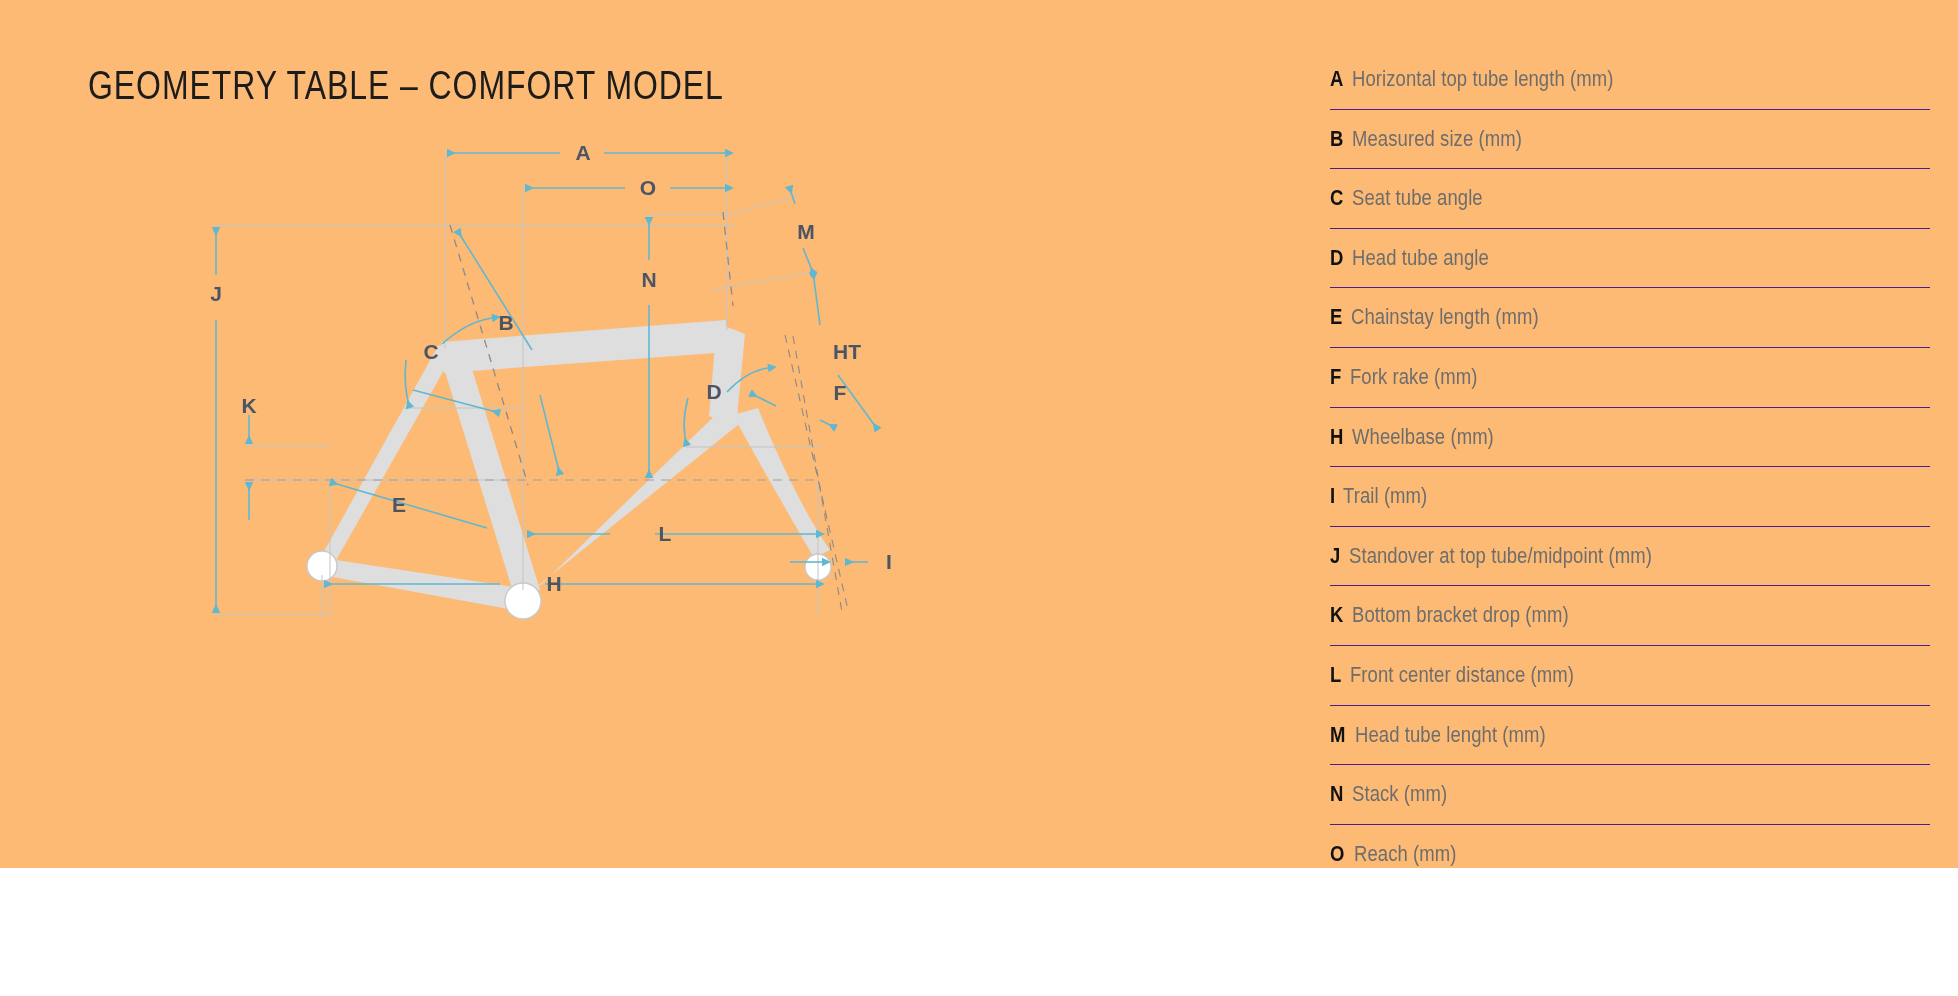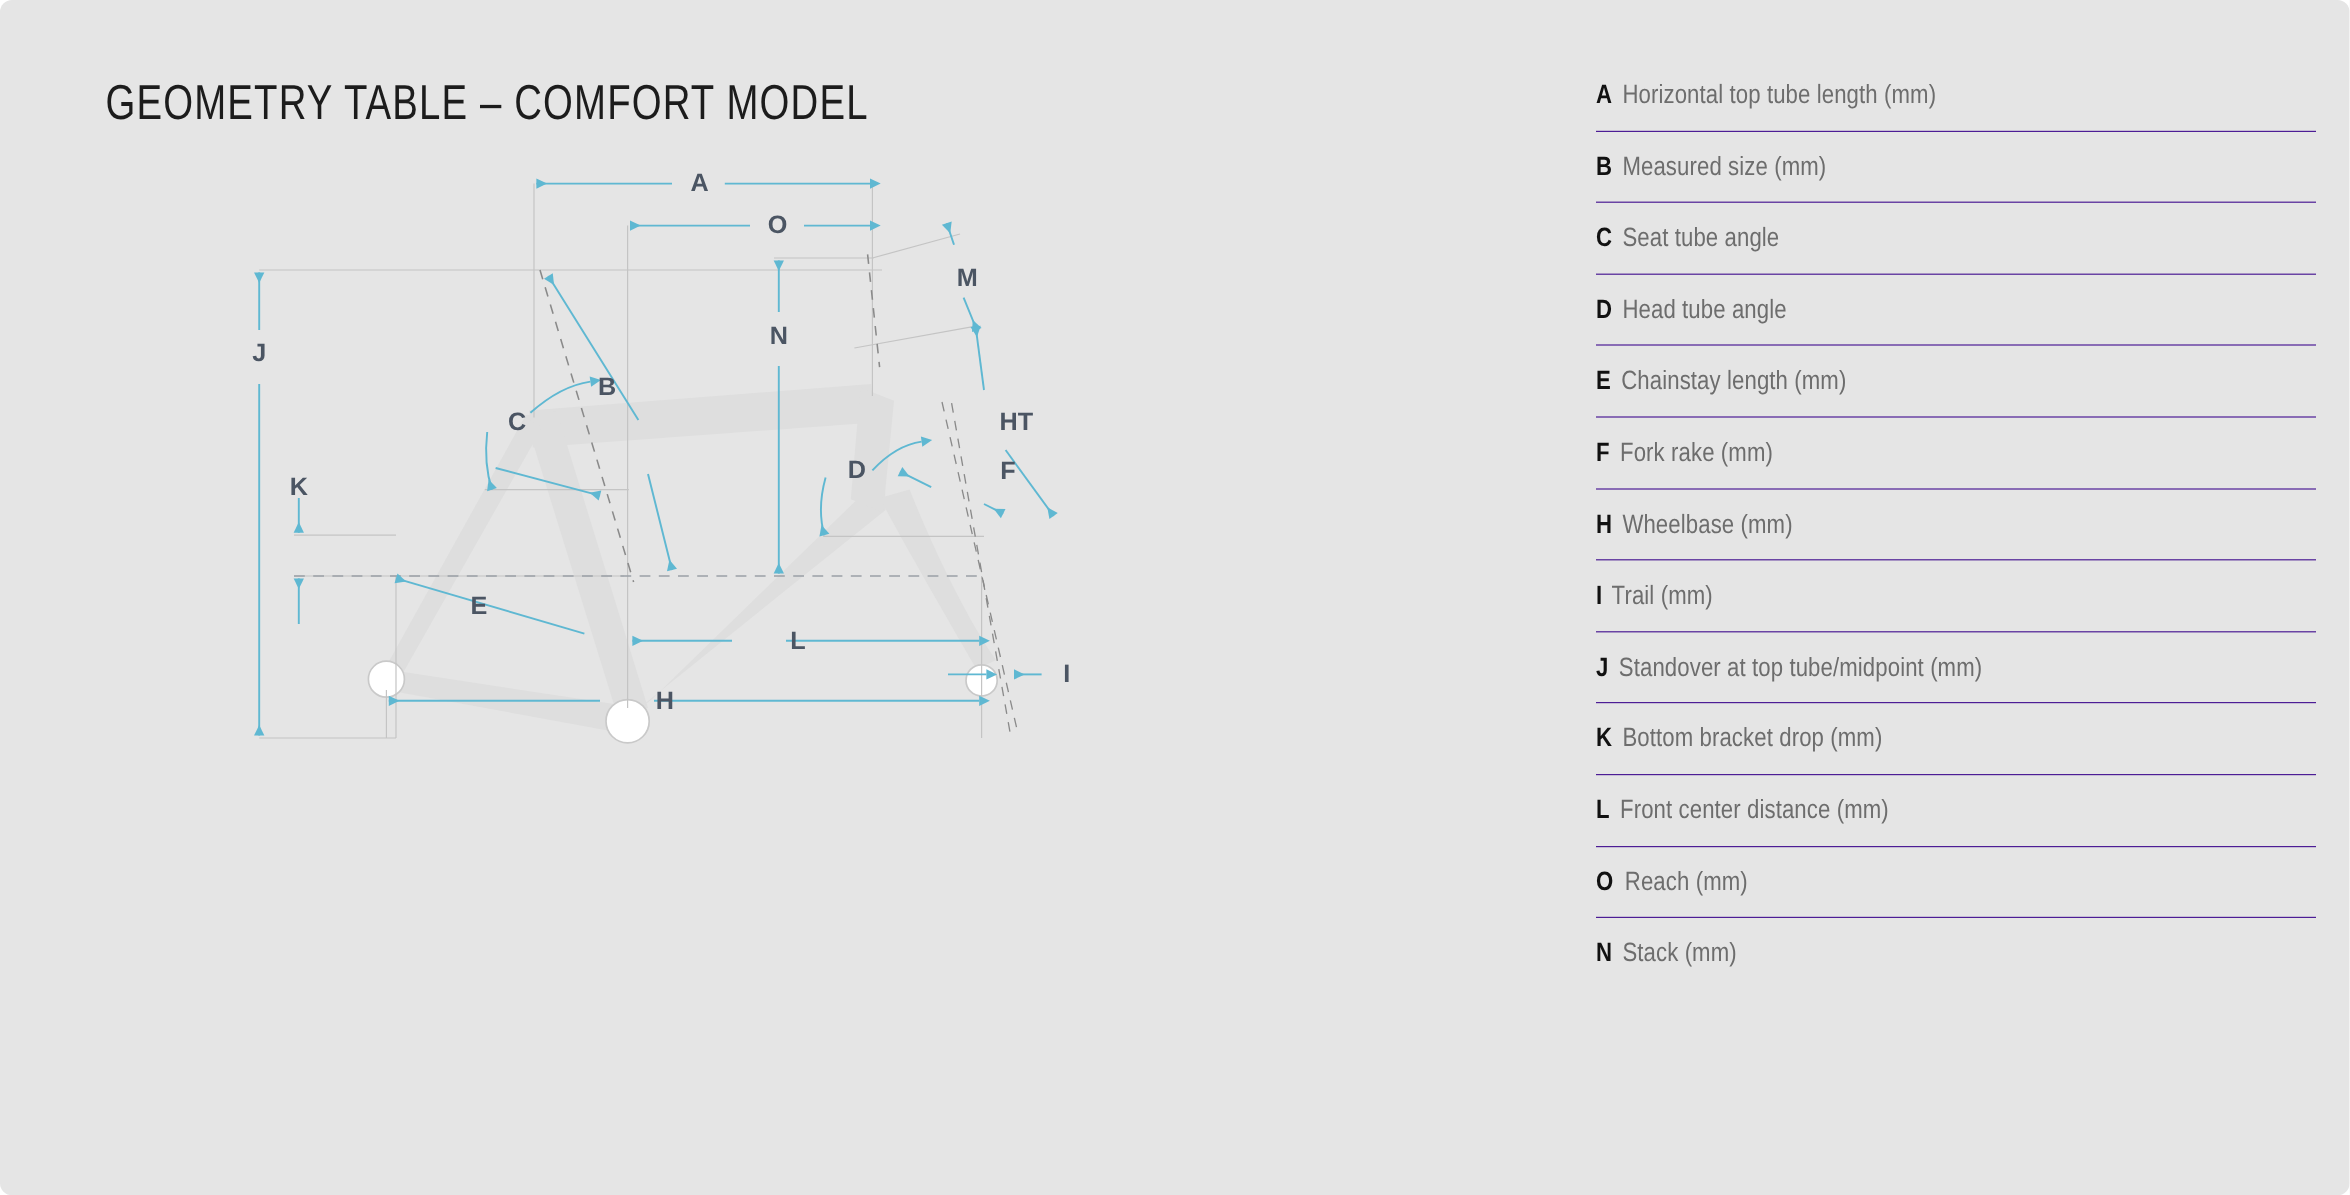--- a/index.html
+++ b/index.html
@@ -9,23 +9,22 @@
   }
   body {
     width: 1958px;
     height: 996px;
     font-family: "Liberation Sans", sans-serif;
     overflow: hidden;
   }
   .page {
     position: relative;
     width: 1958px;
-    height: 996px;
-    background: #e5e5e5;
-    border-radius: 10px;
+    height: 868px;
+    background: #fdba74;
   }
 
   
   .left-col {
     position: absolute;
     left: 0;
     top: 0;
     width: 1320px;
     height: 996px;
   }
@@ -301,22 +300,26 @@
     </div>
     <div class="legend-row">
       <span class="legend-key">K</span>
       <span class="legend-desc">Bottom bracket drop (mm)</span>
     </div>
     <div class="legend-row">
       <span class="legend-key">L</span>
       <span class="legend-desc">Front center distance (mm)</span>
     </div>
     <div class="legend-row">
+      <span class="legend-key">M</span>
+      <span class="legend-desc">Head tube lenght (mm)</span>
+    </div>
+    <div class="legend-row">
+      <span class="legend-key">N</span>
+      <span class="legend-desc">Stack (mm)</span>
+    </div>
+    <div class="legend-row">
       <span class="legend-key">O</span>
       <span class="legend-desc">Reach (mm)</span>
     </div>
-    <div class="legend-row">
-      <span class="legend-key">N</span>
-      <span class="legend-desc">Stack (mm)</span>
-    </div>
 
   </div>
 </div>
 
 </body></html>

